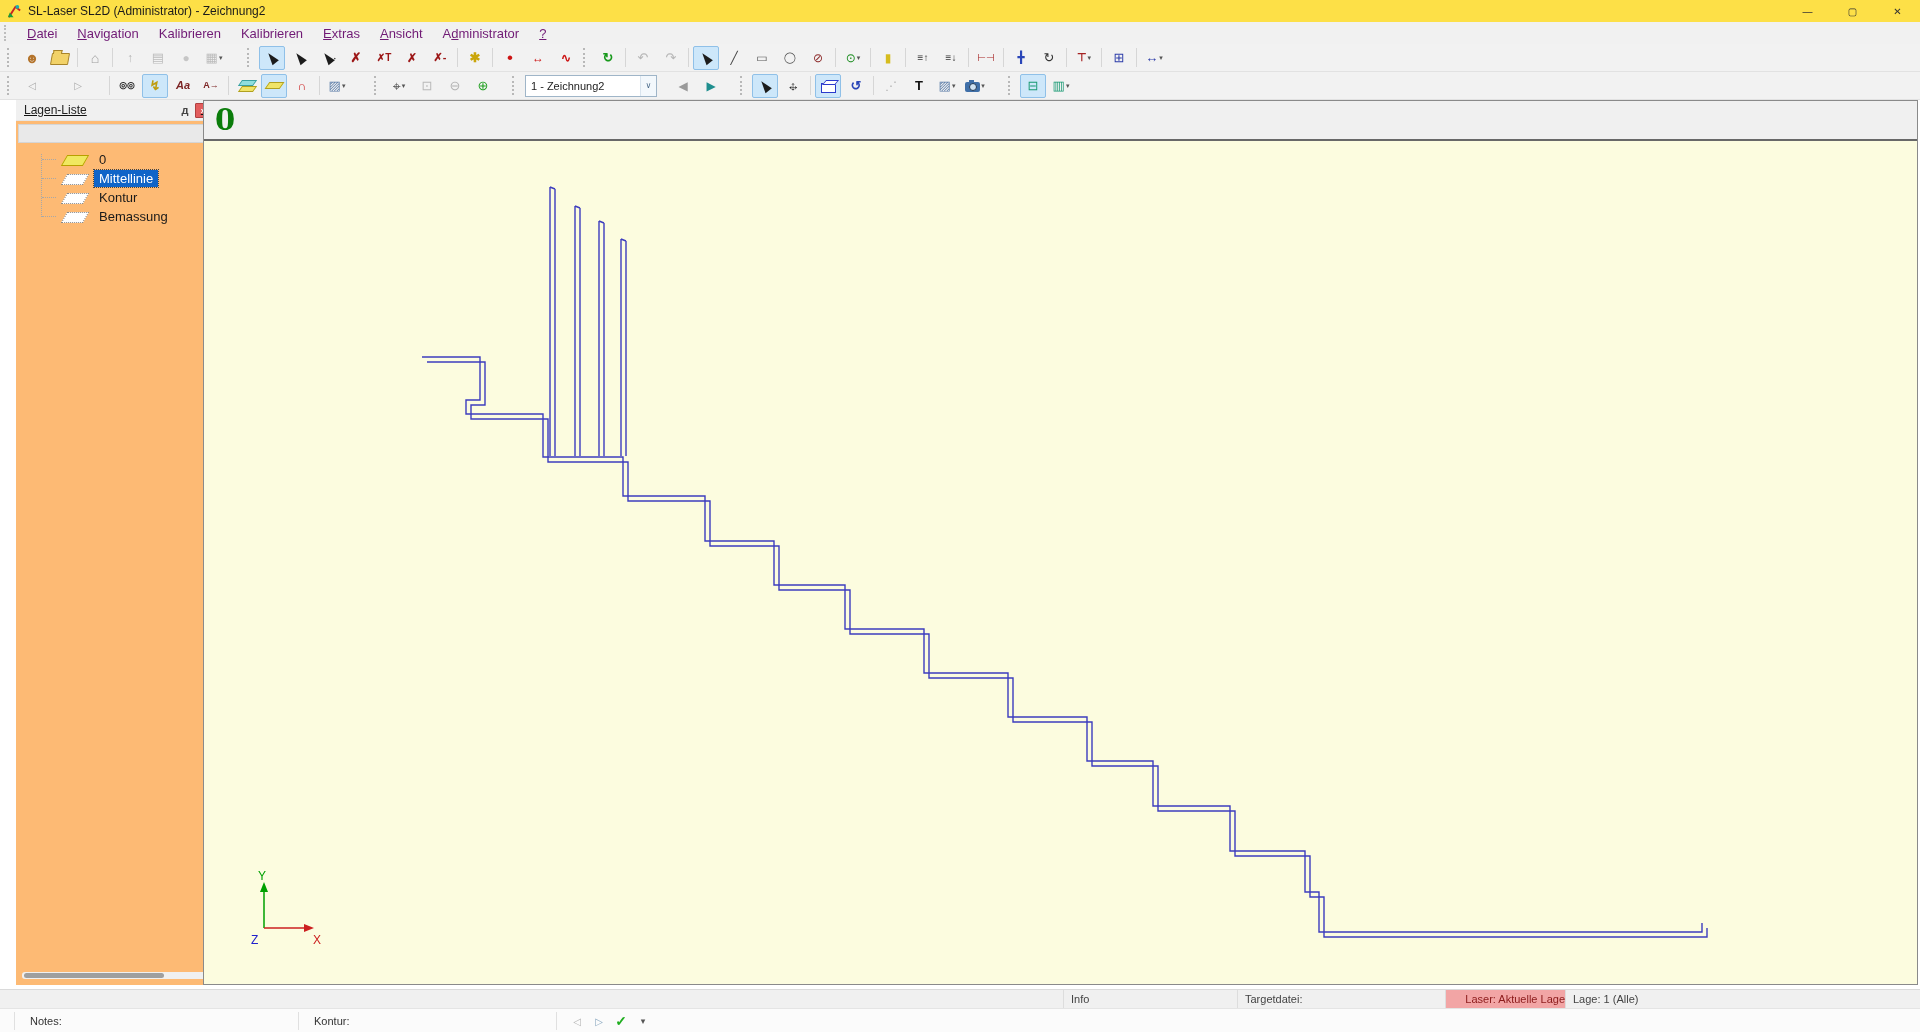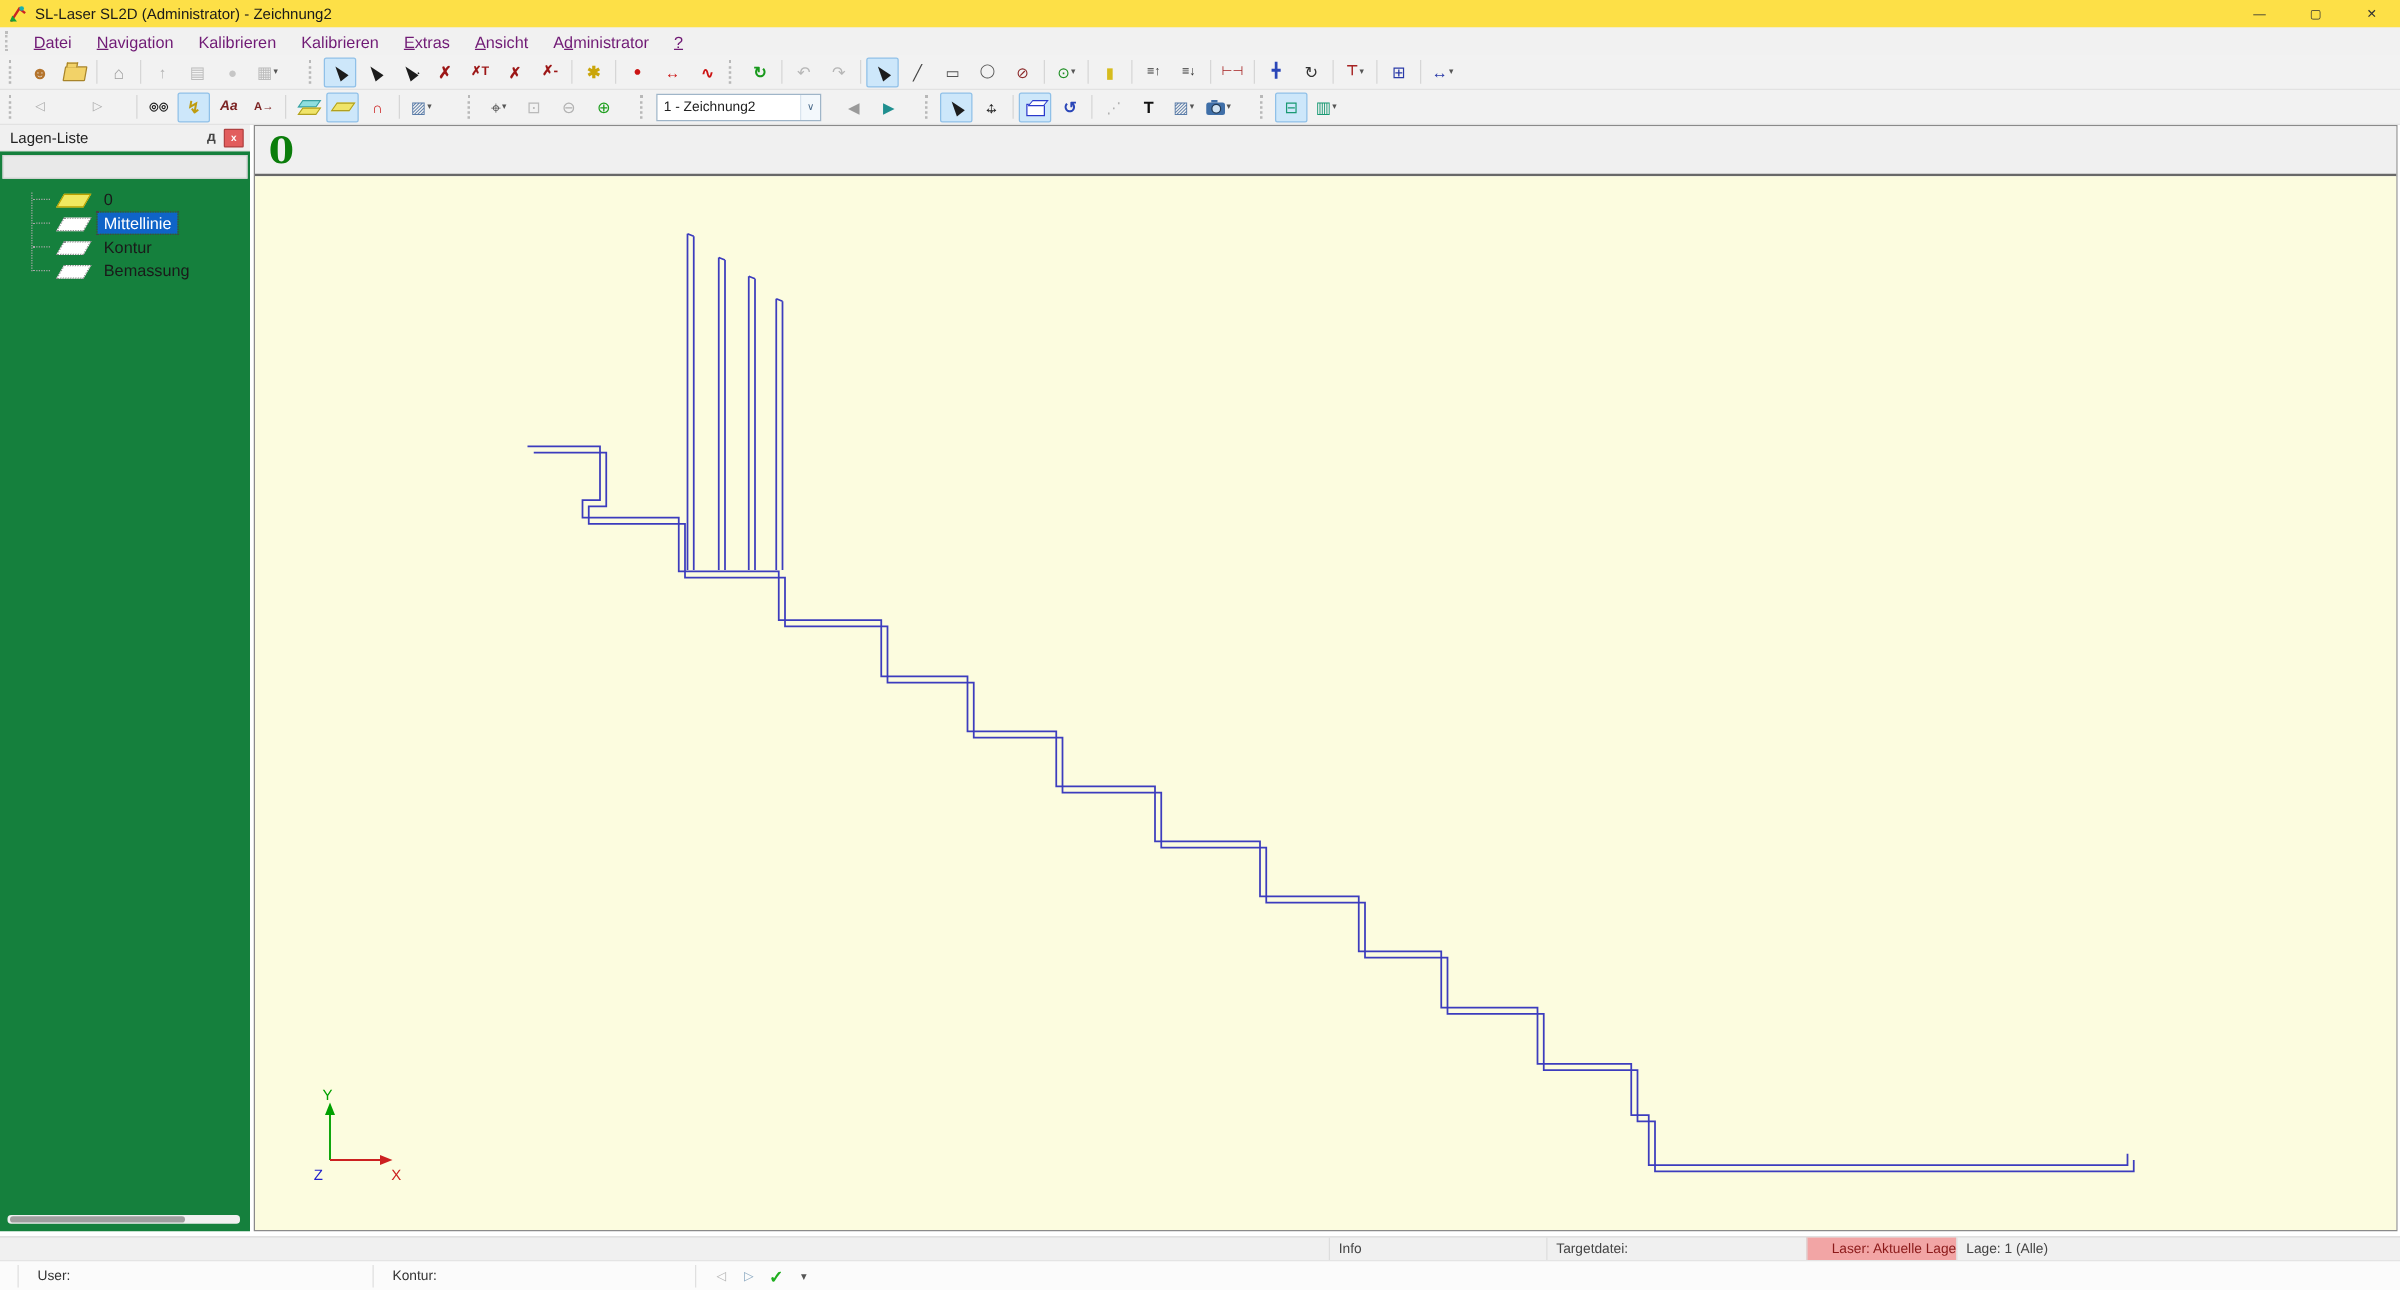--- a/index.html
+++ b/index.html
@@ -58,21 +58,21 @@
              background:#cfe2f2;border:1px solid #223a55;}
   .sp-move4{position:relative;width:16px;height:16px;}
   .sp-move4::before{content:"↔";position:absolute;left:0;top:0;width:16px;text-align:center;
              line-height:16px;font-size:13px;color:#222;}
   .sp-move4::after{content:"↕";position:absolute;left:0;top:0;width:16px;text-align:center;
              line-height:16px;font-size:13px;color:#222;}
   .sp-box3d{width:13px;height:8px;border:1px solid #2a3acc;position:relative;margin-top:5px;background:#fff;}
   .sp-box3d::before{content:"";position:absolute;left:2px;top:-4px;width:11px;height:3px;
              border:1px solid #2a3acc;transform:skewX(-40deg);background:#fff;}
   
-  .dock{position:absolute;left:0;top:100px;width:200px;height:885px;background:#15803d;}
+  .dock{position:absolute;left:16px;top:100px;width:200px;height:885px;background:#fdba74;text-decoration:underline;}
   .dock-h{height:20px;background:#f0f0f0;display:flex;align-items:center;font-size:12px;
           color:#222;padding-left:8px;border-bottom:1px solid #e6e6e6;}
   .dock-h .pin{margin-left:auto;color:#444;font-size:11px;font-weight:bold;width:14px;text-align:center;}
   .dock-h .cls{width:14px;height:13px;background:#e25d5d;border:1px solid #b04040;color:#fff;
           font-size:8px;font-weight:bold;display:flex;align-items:center;justify-content:center;
           margin:0 5px 0 3px;border-radius:1px;}
   .dock-bar{position:absolute;left:2px;top:24px;width:194px;height:17px;background:#e9e9e9;
           border:1px solid #d5d5d5;}
   .tree{position:absolute;left:0;top:50px;width:200px;}
   .tree::before{content:"";position:absolute;left:25px;top:4px;height:63px;border-left:1px dotted #a8a8a8;}
@@ -434,21 +434,21 @@
   <div class="sb1">
     <span class="ready">Bereit</span>
     <span class="sb-cell" style="left:1063px;width:174px;">Info</span>
     <span class="sb-cell" style="left:1237px;width:208px;">Targetdatei:</span>
     <span class="sb-cell sb-badge" style="left:1445px;width:120px;text-align:right;">Laser: Aktuelle Lage</span>
     <span class="sb-cell" style="left:1565px;width:355px;">Lage: 1 (Alle)</span>
   </div>
 
   <div class="sb2">
     <span class="vs" style="left:14px;"></span>
-    <span class="lbl" style="left:30px;">User:</span>
+    <span class="lbl" style="left:30px;">Notes:</span>
     <span class="vs" style="left:298px;"></span>
     <span class="lbl" style="left:314px;">Kontur:</span>
     <span class="vs" style="left:556px;"></span>
     <span class="tools" id="sbtools">
         <span class="ti" style="color: rgb(180, 180, 180); font-size: 10px;">◁</span>
         <span class="ti" style="color: rgb(138, 168, 192); font-size: 10px;">▷</span>
         <span class="ti" style="color: rgb(31, 174, 31); font-size: 14px; font-weight: bold;">✓</span>
         <span class="ti" style="color: rgb(85, 85, 85); font-size: 9px;">▾</span>
       </span>
   </div>

